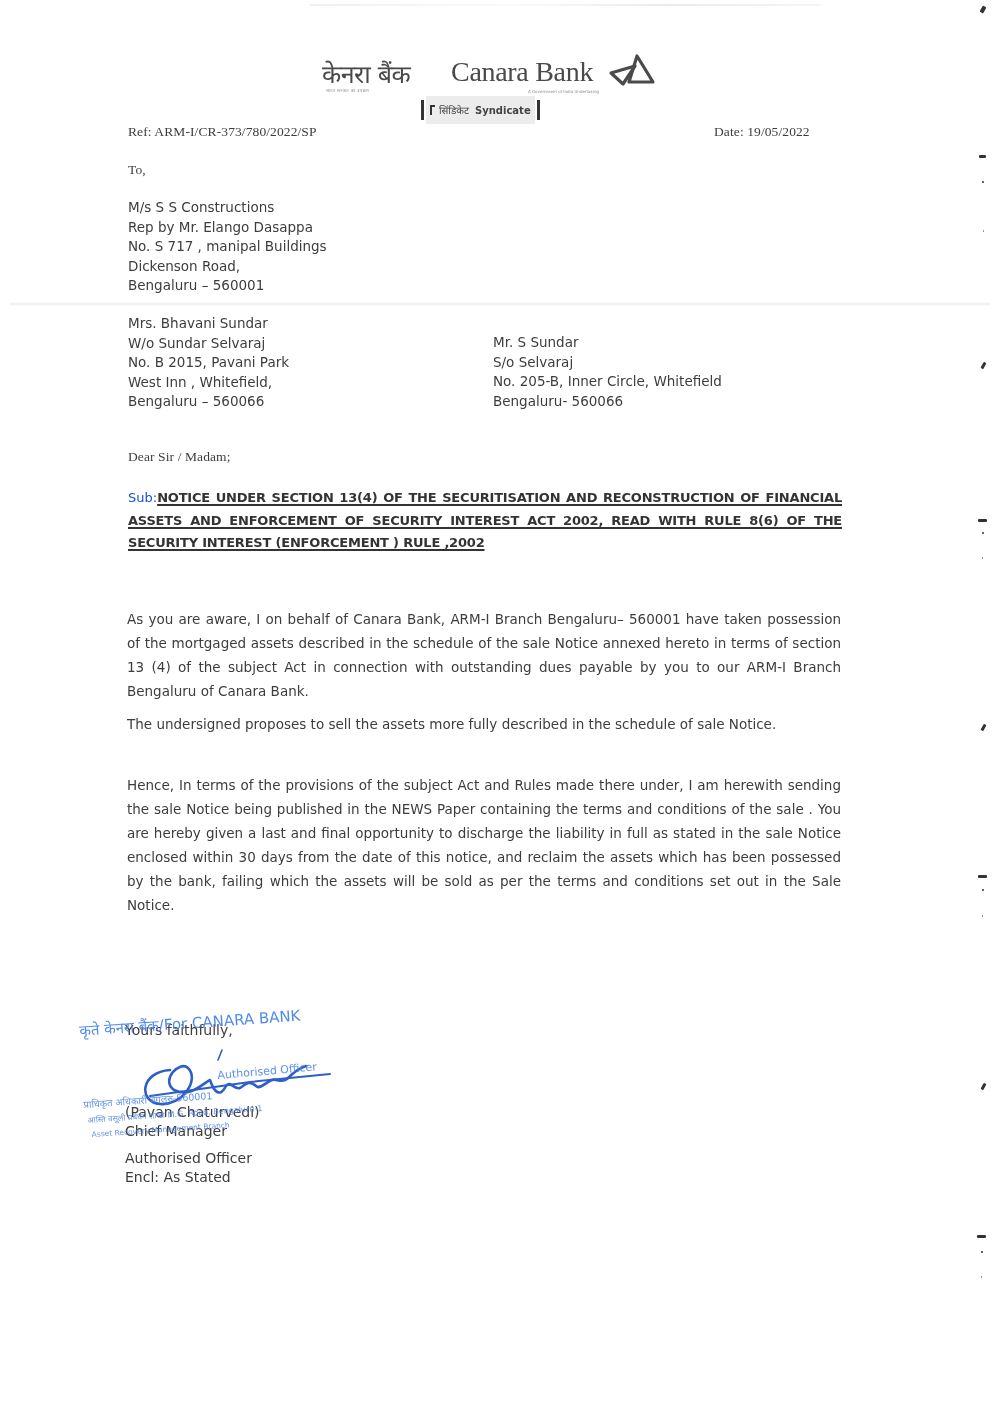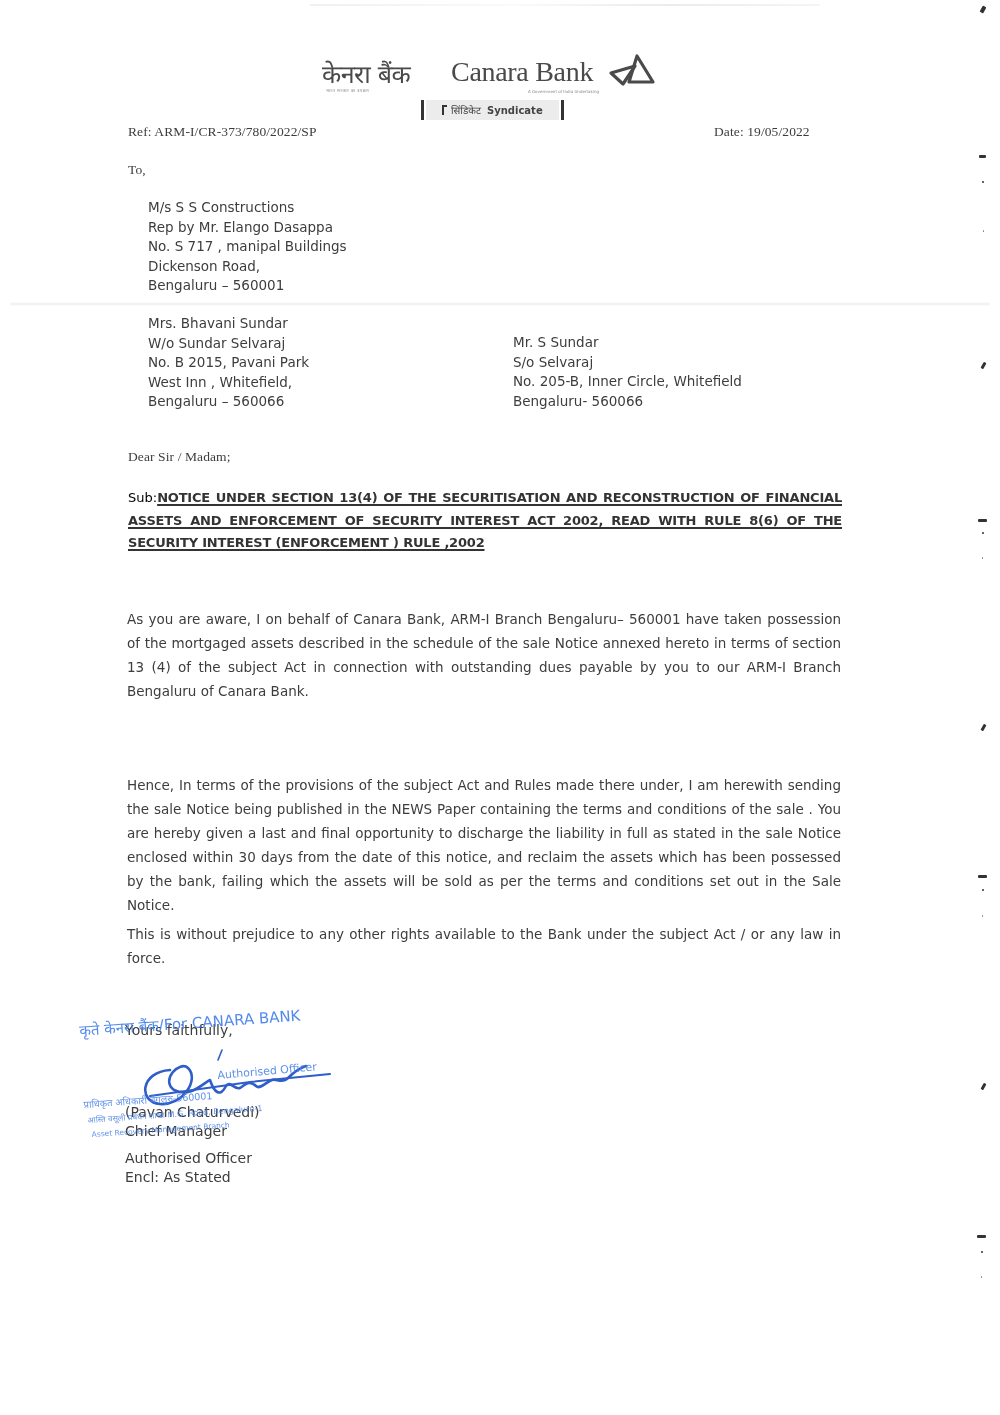--- a/index.html
+++ b/index.html
@@ -78,22 +78,22 @@
     left: 421px; top: 49px;
     height: 22px;
     display: flex;
     align-items: center;
   }
   .syn-bar {
     width: 3px; height: 20px; background: #333;
   }
   .syn-box {
     display: flex; align-items: center;
-    height: 20px;
-    padding: 0 16px;
+    height: 28px;
+    padding: 0 4px;
     margin: 0 2px;
     background: #ececec;
     font-size: 10px;
     font-weight: bold;
     color: #444;
     font-family: "DejaVu Sans", sans-serif;
   }
   .syn-flag {
     display: inline-block;
     width: 5px; height: 10px;
@@ -115,39 +115,38 @@
   .ref { left: 128px; top: 124px; }
   .date { left: 714px; top: 124px; }
   .to { left: 128px; top: 162px; }
   .addr {
     position: absolute;
     font-family: "DejaVu Sans", sans-serif;
     font-size: 13.5px;
     color: #3d3d3d;
     line-height: 19.5px;
     white-space: nowrap;
-    margin-left: 20px;
   }
   .addr div { height: 19.5px; }
   .addr-1 { left: 128px; top: 198px; }
   .addr-2 { left: 493px; top: 199px; }
   .addr-3 { left: 128px; top: 314px; }
   .addr-4 { left: 493px; top: 333px; }
   .salutation { left: 128px; top: 449px; }
   .subject {
     position: absolute;
     left: 128px; top: 487px;
     width: 714px;
     font-family: "DejaVu Sans", sans-serif;
     font-size: 13px;
     line-height: 22.5px;
     color: #333;
     text-align: justify;
   }
-  .subject .sub-label { font-weight: normal; color: #000000; }
+  .subject .sub-label { font-weight: normal; color: #1d4ed8; }
   .subject .sub-text {
     font-weight: bold;
     text-decoration: underline;
     text-decoration-thickness: 1.5px;
     text-underline-offset: 2px;
     letter-spacing: -0.2px;
   }
   .para {
     position: absolute;
     left: 127px;
@@ -287,22 +286,22 @@
     <div>Bengaluru- 560066</div>
   </div>
 
   <div class="txt salutation">Dear Sir / Madam;</div>
 
   <div class="subject">
     <span class="sub-label">Sub:</span><span class="sub-text">NOTICE UNDER SECTION 13(4) OF THE SECURITISATION AND RECONSTRUCTION OF FINANCIAL ASSETS AND ENFORCEMENT OF SECURITY INTEREST ACT 2002, READ WITH RULE 8(6) OF THE SECURITY INTEREST (ENFORCEMENT ) RULE ,2002</span>
   </div>
 
   <div class="para p1">As you are aware, I on behalf of Canara Bank, ARM-I Branch Bengaluru– 560001 have taken possession of the mortgaged assets described in the schedule of the sale Notice annexed hereto in terms of section 13 (4) of the subject Act in connection with outstanding dues payable by you to our ARM-I Branch Bengaluru of Canara Bank.</div>
+  <div class="para p2">The undersigned proposes to sell the assets more fully described in the schedule of sale Notice.</div>
   <div class="para p3">Hence, In terms of the provisions of the subject  Act and Rules made there under, I am herewith sending the sale Notice being published in the NEWS Paper containing the terms and conditions of the sale . You are hereby given a last and final opportunity to discharge the liability in full as stated in the sale Notice enclosed within 30 days from the date of this notice, and reclaim the assets which has been possessed by the bank, failing which the assets will be sold as per the terms and conditions set out in the Sale Notice.</div>
-  <div class="para p4">This is without prejudice to any other rights available to the Bank under the subject Act / or any law in force.</div>
 
   <div class="sig">
     <div class="yours">Yours faithfully,</div>
     <div class="name">(Pavan Chaturvedi)</div>
     <div class="desig">Chief Manager</div>
     <div class="auth">Authorised Officer</div>
     <div class="encl">Encl: As Stated</div>
   </div>
 
   <svg class="signature-svg" viewBox="0 0 210 80">

